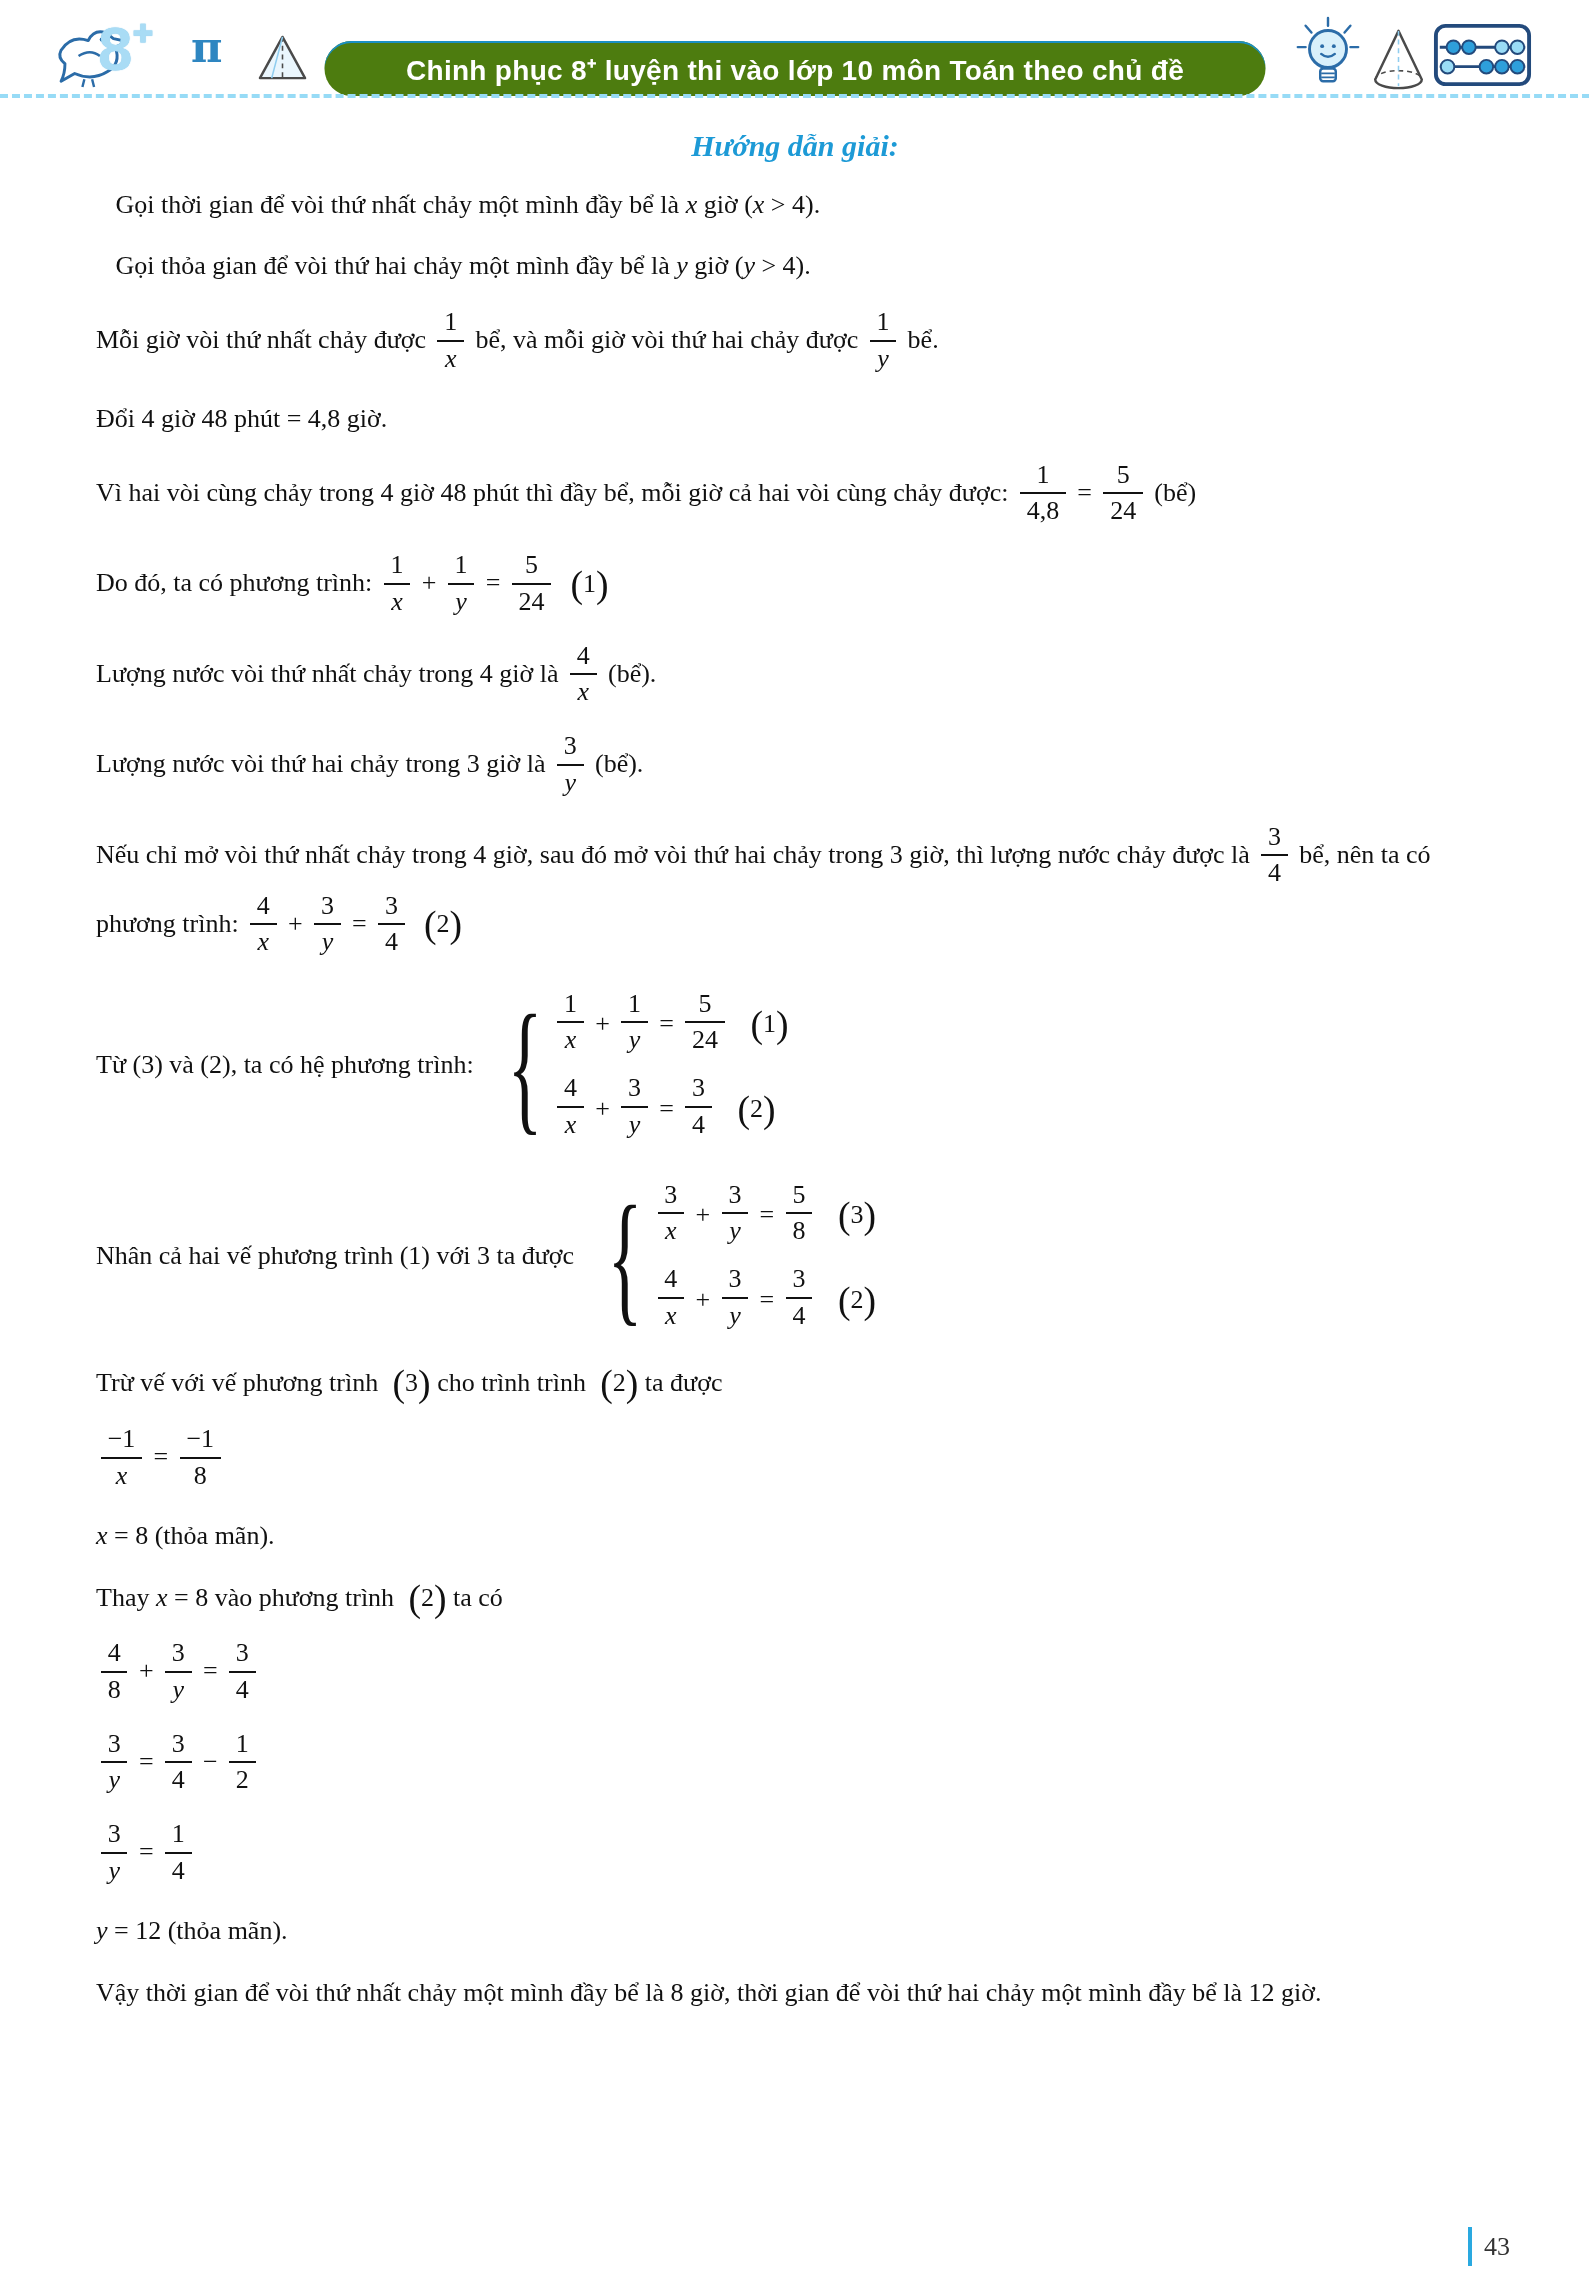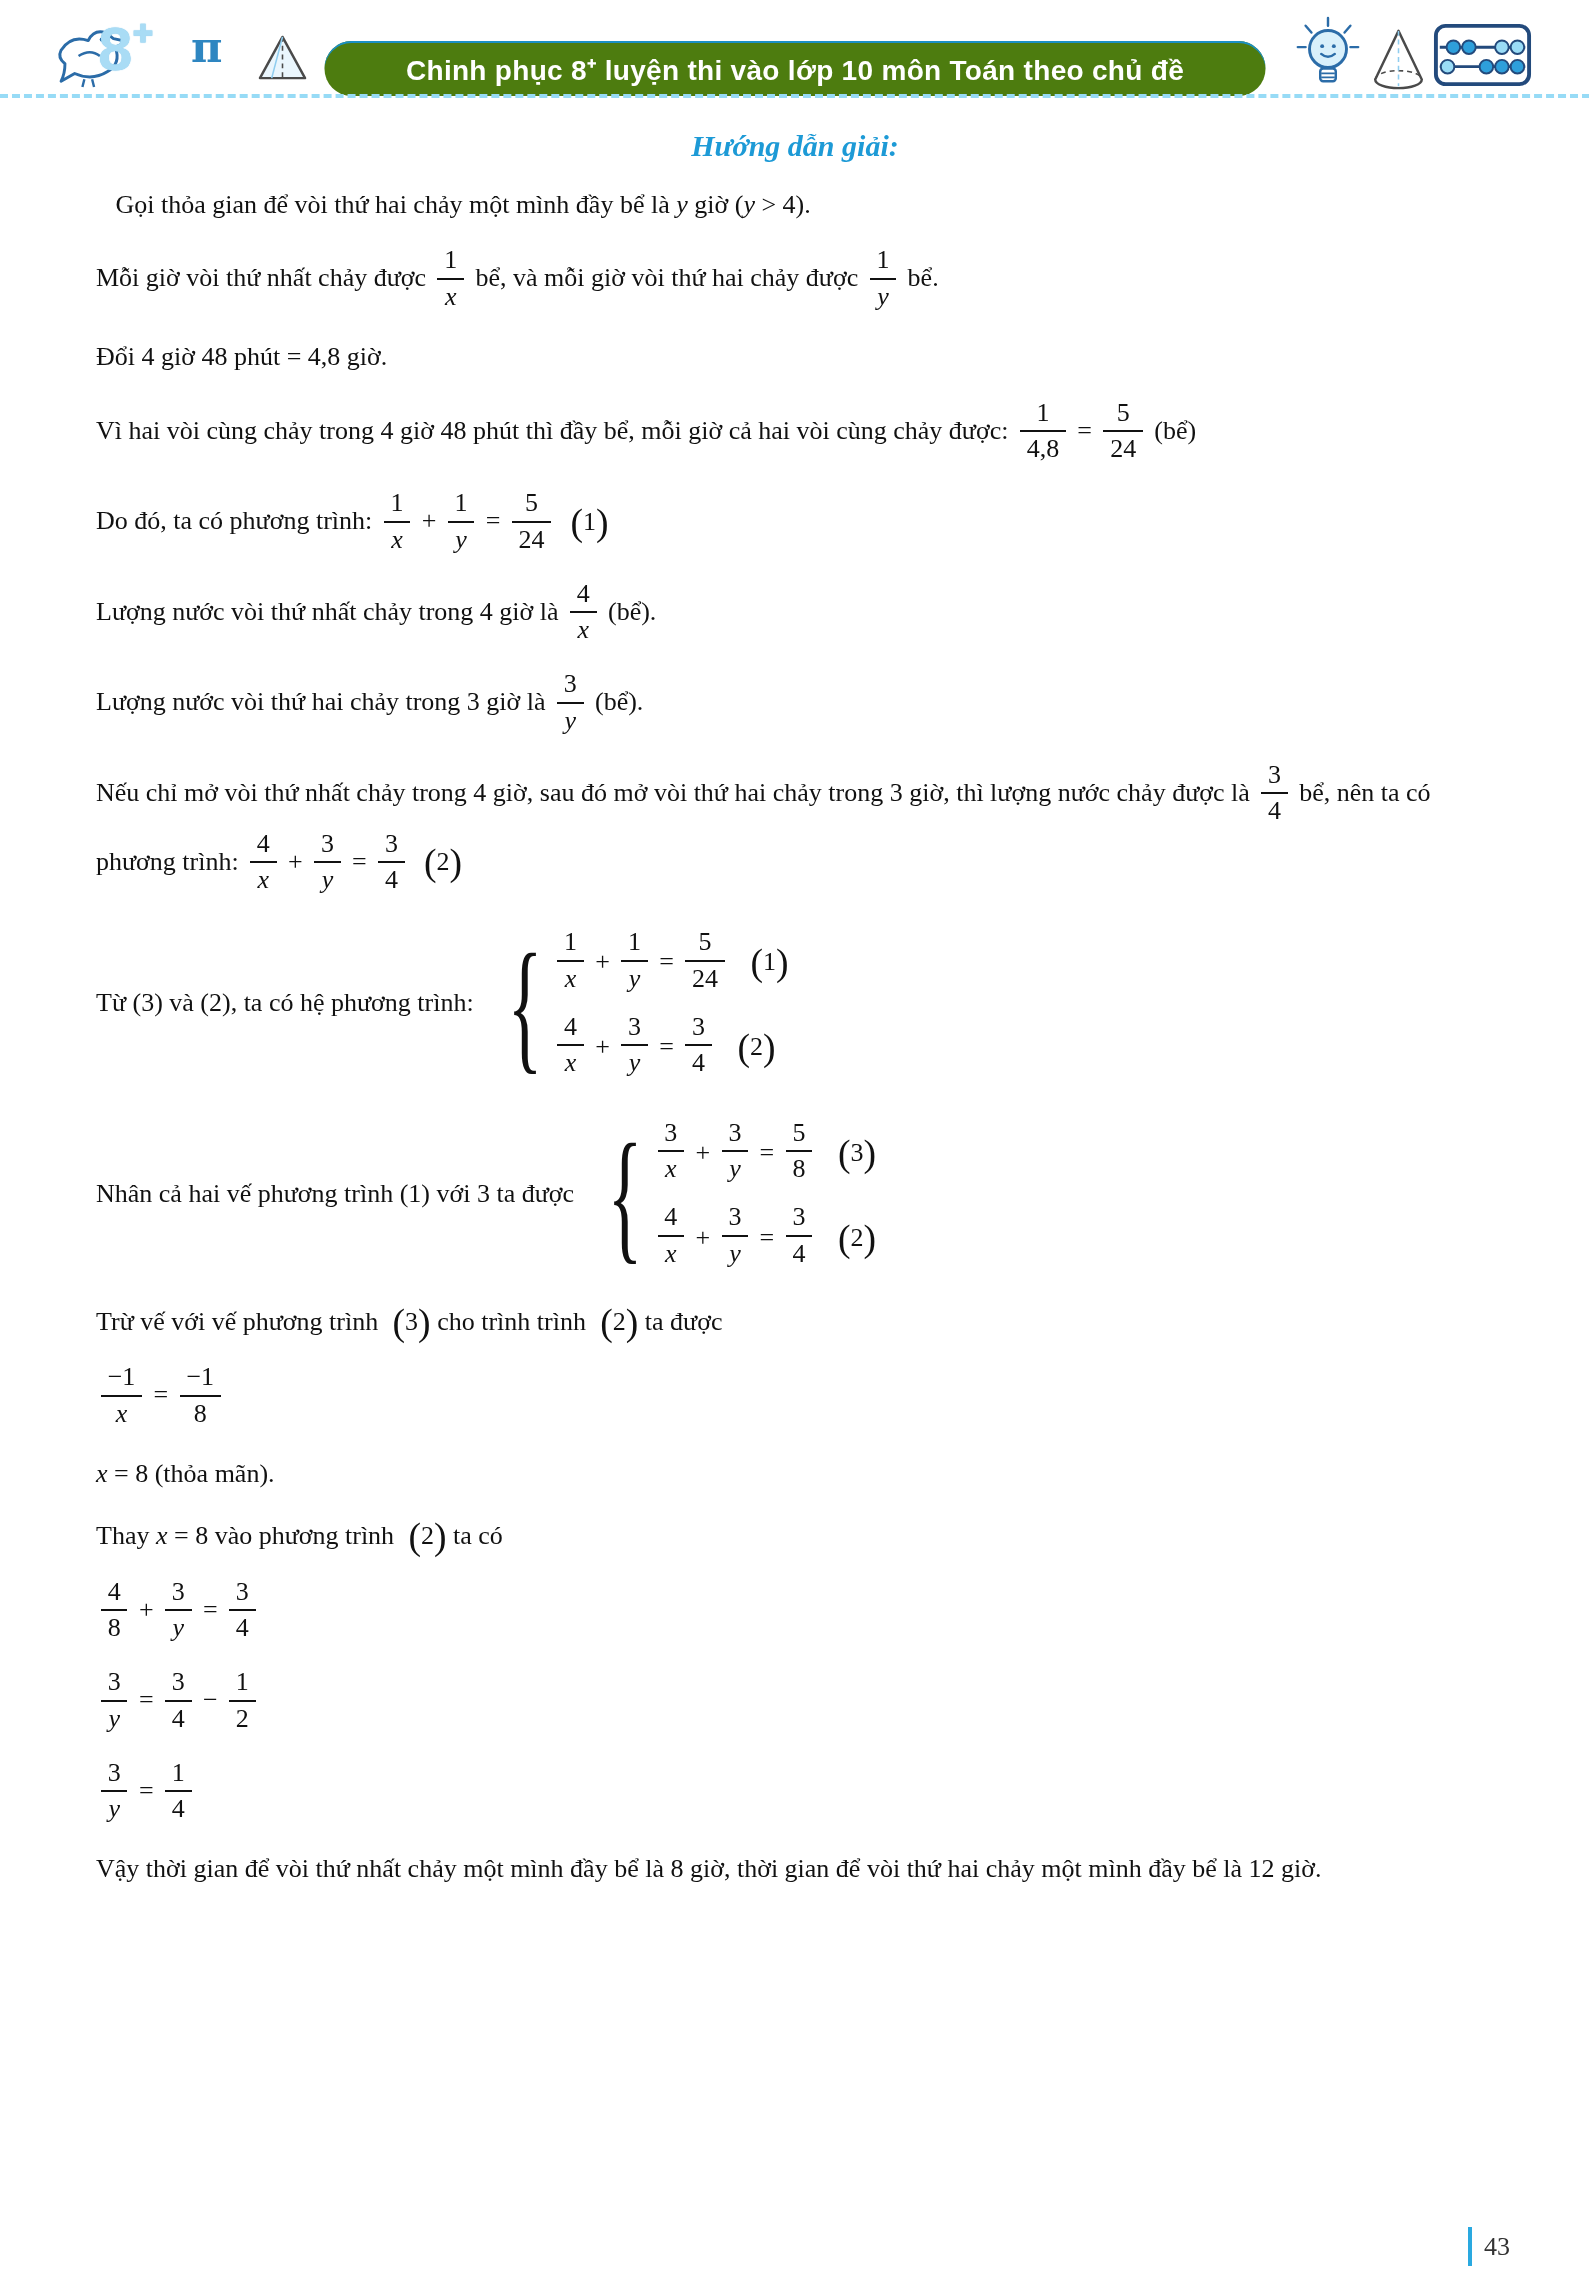--- a/index.html
+++ b/index.html
@@ -191,20 +191,21 @@
       </svg>
     </div>
 
     <div class="dashed-divider"></div>
   </div>
 
   <div class="content">
     <div class="solution-heading">Hướng dẫn giải:</div>
 
     <div id="solution-body">
+        <div class="line indent"><span>Gọi thời gian để vòi thứ nhất chảy một mình đầy bể là </span><span class="var">x</span><span> giờ (</span><span class="var">x</span><span> &gt; 4).</span></div>
         <div class="line indent"><span>Gọi thỏa gian để vòi thứ hai chảy một mình đầy bể là </span><span class="var">y</span><span> giờ (</span><span class="var">y</span><span> &gt; 4).</span></div>
         <div class="line"><span>Mỗi giờ vòi thứ nhất chảy được </span><span class="frac">
             <span class="num">1</span>
             <span class="den var">x</span>
           </span><span> bể, và mỗi giờ vòi thứ hai chảy được </span><span class="frac">
             <span class="num">1</span>
             <span class="den var">y</span>
           </span><span> bể.</span></div>
         <div class="line"><span>Đổi 4 giờ 48 phút = 4,8 giờ.</span></div>
         <div class="line"><span>Vì hai vòi cùng chảy trong 4 giờ 48 phút thì đầy bể, mỗi giờ cả hai vòi cùng chảy được: </span><span class="frac">
@@ -289,20 +290,21 @@
             <span class="num">1</span>
             <span class="den">2</span>
           </span></div>
         <div class="line"><span class="frac">
             <span class="num">3</span>
             <span class="den var">y</span>
           </span><span> = </span><span class="frac">
             <span class="num">1</span>
             <span class="den">4</span>
           </span></div>
+        <div class="line"><span class="var">y</span><span> = 12 (thỏa mãn).</span></div>
         <div class="line"><span>Vậy thời gian để vòi thứ nhất chảy một mình đầy bể là 8 giờ, thời gian để vòi thứ hai chảy một mình đầy bể là 12 giờ.</span></div>
       </div>
   </div>
 
   <div class="page-number">43</div>
 
 </div>
 
 
 </body></html>

